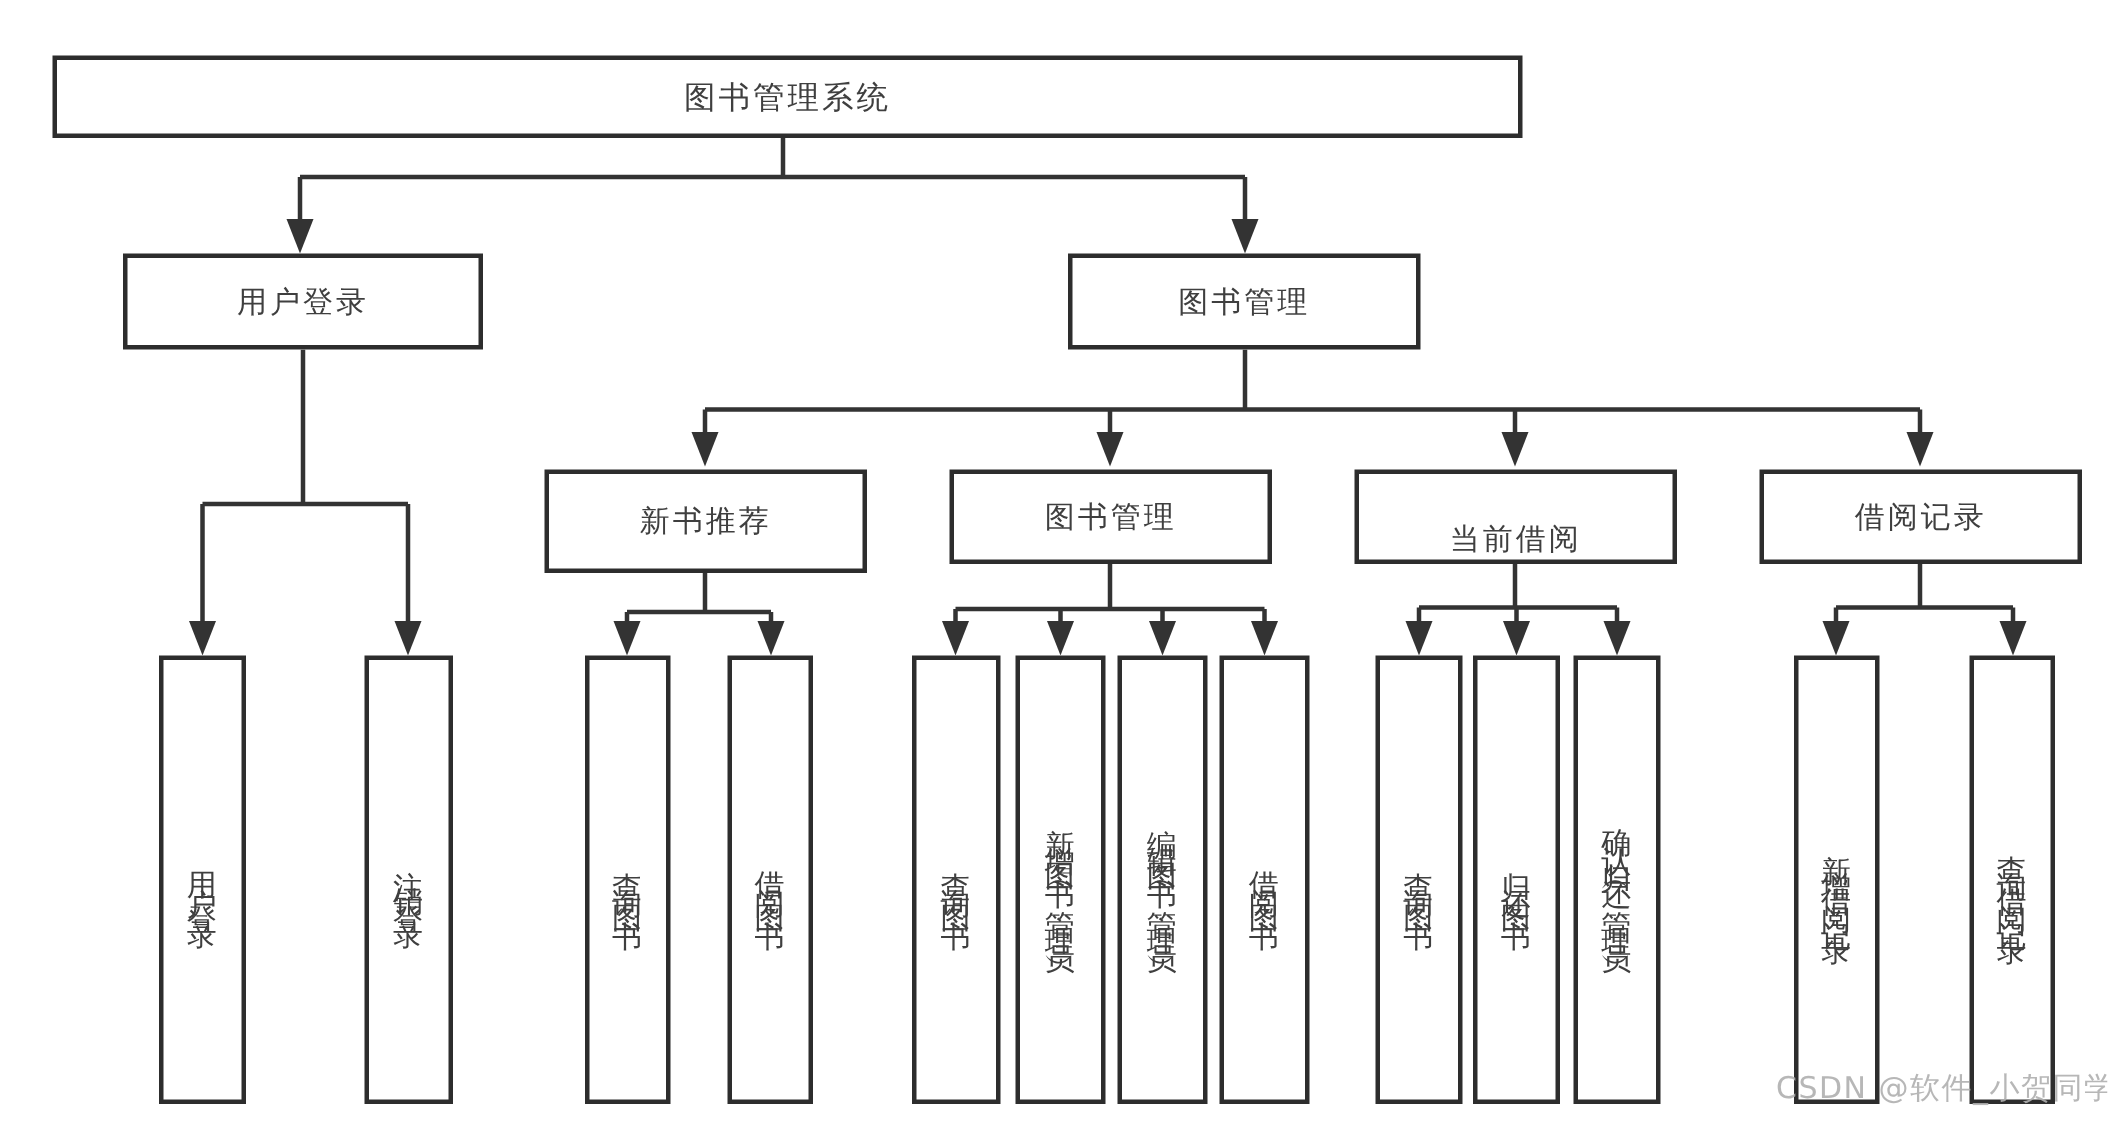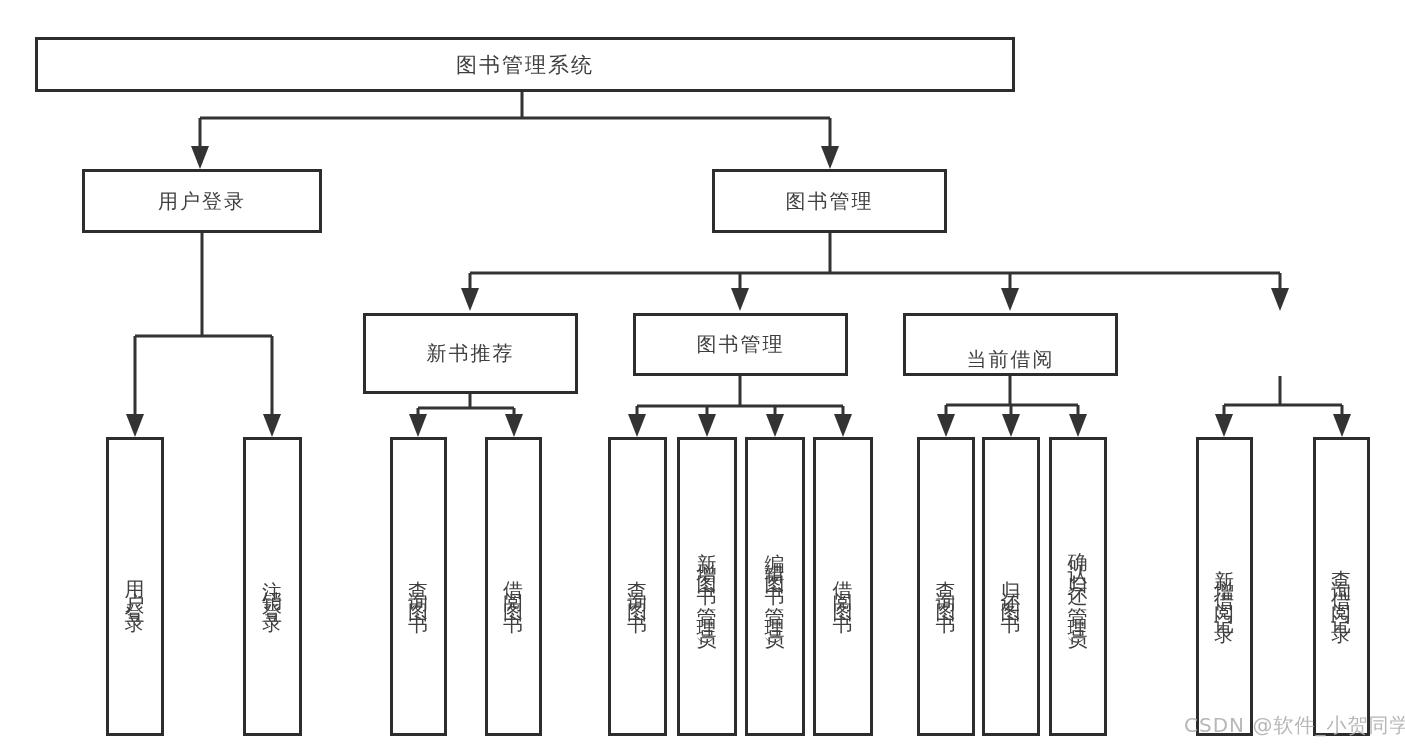--- a/index.html
+++ b/index.html
@@ -108,28 +108,31 @@
     <span class="hlabel">图书管理系统</span>
   </div>
 
   <div class="box" style="left:82px; top:169px; width:240px; height:64px;">
     <span class="hlabel">用户登录</span>
   </div>
   <div class="box" style="left:712px; top:169px; width:235px; height:64px;">
     <span class="hlabel">图书管理</span>
   </div>
 
-  <div class="box" style="left:363px; top:313px; width:215px; height:81px;">
+  <div class="box" style="left:363px; top:313px; width:215px; height:69px;">
     <span class="hlabel">新书推荐</span>
   </div>
   <div class="box" style="left:633px; top:313px; width:215px; height:63px;">
     <span class="hlabel">图书管理</span>
   </div>
   <div class="box" style="left:903px; top:313px; width:215px; height:63px;align-items:flex-end;">
     <span class="hlabel">当前借阅</span>
+  </div>
+  <div class="box" style="left:1173px; top:313px; width:215px; height:63px;">
+    <span class="hlabel">借阅记录</span>
   </div>
 
   <div class="box" style="left:106px; top:437px; width:58px; height:299px;">
     <span class="vlabel">用户登录</span>
   </div>
   <div class="box" style="left:243px; top:437px; width:59px; height:299px;">
     <span class="vlabel">注销登录</span>
   </div>
 
   <div class="box" style="left:390px; top:437px; width:57px; height:299px;">

